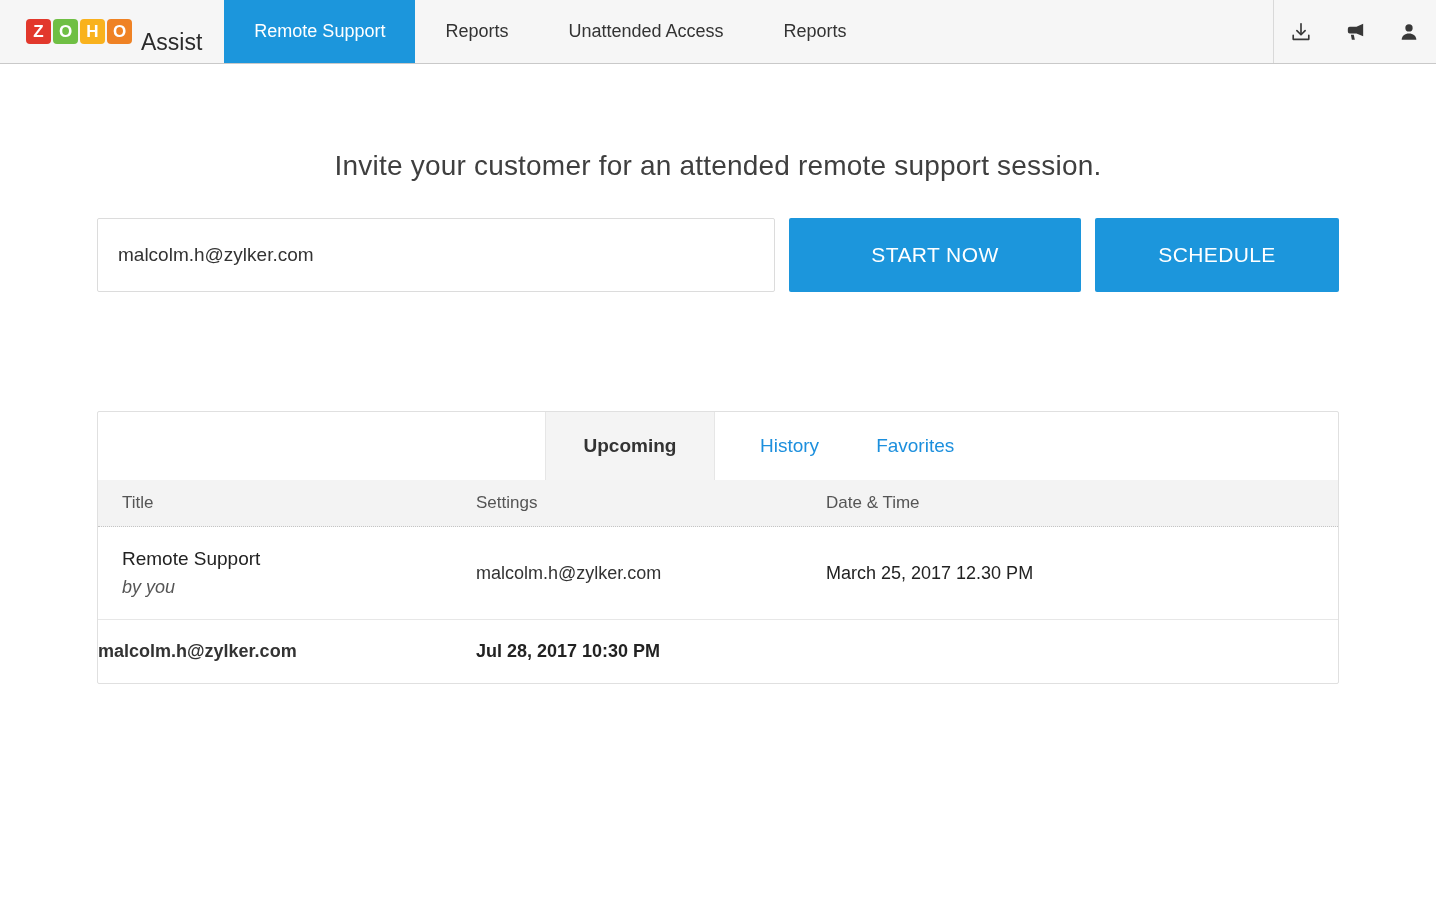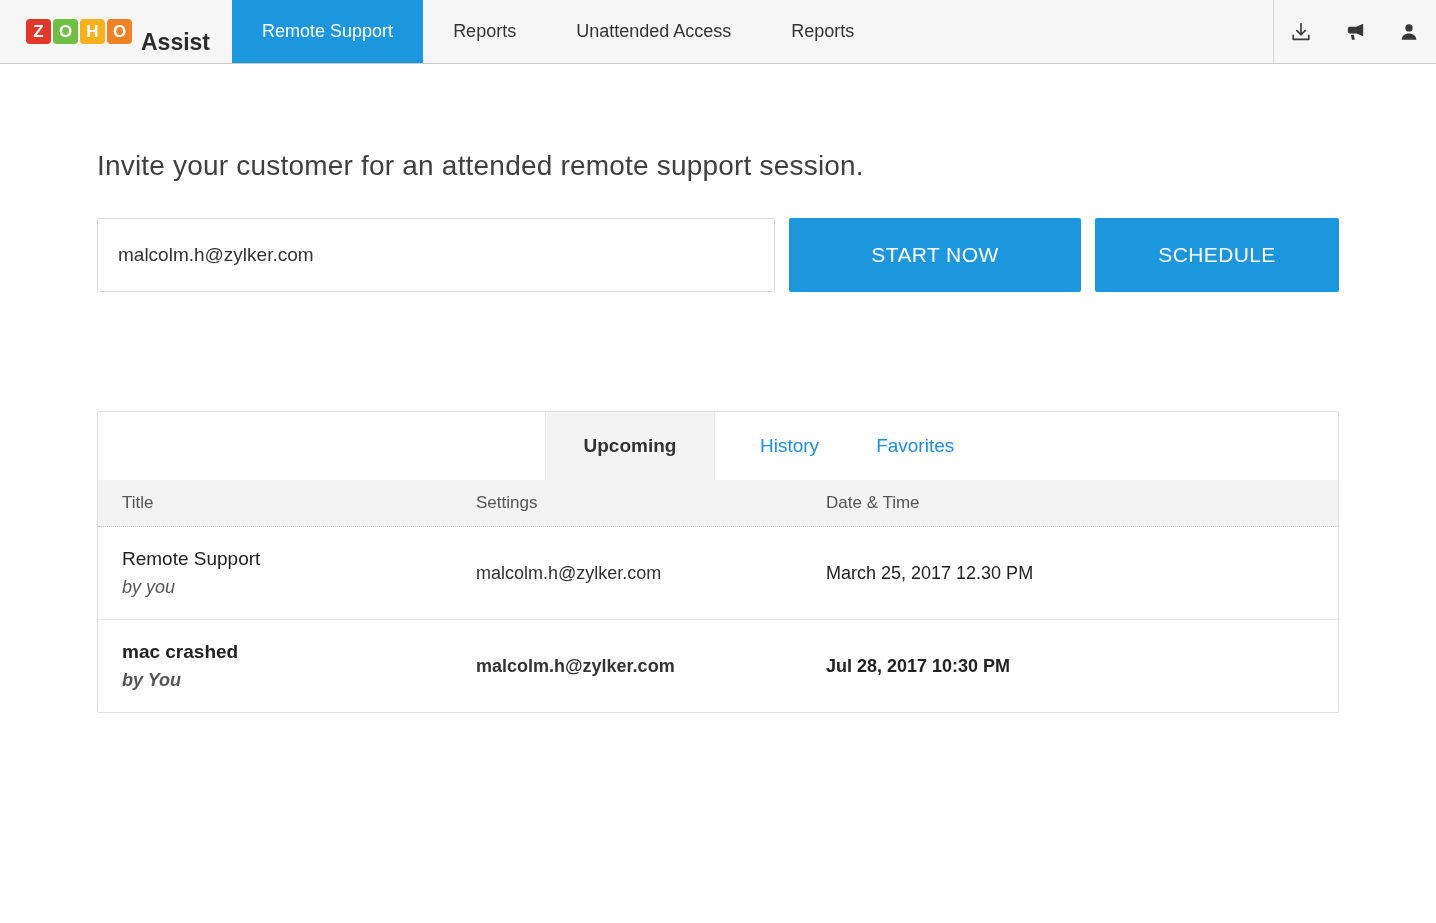--- a/index.html
+++ b/index.html
@@ -24,42 +24,42 @@
     width: 25px; height: 25px; border-radius: 4px;
     color: #fff; font-weight: bold; font-size: 17px;
     display: flex; align-items: center; justify-content: center;
     margin-right: 2px;
   }
   .lb-z { background: #e2382c; }
   .lb-o1 { background: #6fbf44; }
   .lb-h { background: #f9b21d; }
   .lb-o2 { background: #ef8224; }
   .brand-name {
-    font-size: 23px; font-weight: 700; color: #2b2b2b; margin-left: 7px; margin-top: 21px;
+    font-size: 23px; font-weight: 400; color: #2b2b2b; margin-left: 7px; margin-top: 21px;
   }
   .nav { display: flex; align-items: stretch; }
   .nav-item {
     display: flex; align-items: center;
     padding: 0 30px; font-size: 18px; color: #333; cursor: pointer;
     white-space: nowrap;
   }
   .nav-item.active { background: #1c96dc; color: #fff; }
   .header-icons {
     margin-left: auto; display: flex; align-items: stretch;
     border-left: 1px solid #d9d9d9;
   }
   .icon-btn {
     width: 54px; display: flex; align-items: center; justify-content: center;
     cursor: pointer;
   }
 
   
   .main { width: 1242px; margin: 0 auto; }
   .heading {
-    margin-top: 86px; 
+    margin-top: 86px; text-align: center;
     font-size: 28px; font-weight: 400; color: #3f3f3f;
     letter-spacing: 0.2px;
   }
   .invite-row {
     display: flex; margin-top: 36px; height: 74px;
   }
   .email-input {
     flex: 1; border: 1px solid #dcdcdc; border-radius: 2px;
     font-family: "Liberation Sans", sans-serif;
     font-size: 19px; color: #333; padding: 0 20px; outline: none;
@@ -185,22 +185,18 @@
     <div class="row">
       <div class="title-cell">
         <div class="session-title">Remote Support</div>
         <div class="session-by">by you</div>
       </div>
       <div class="cell-customer">malcolm.h@zylker.com</div>
       <div class="cell-date">March 25, 2017 12.30 PM</div>
     </div>
 
     <div class="row bold">
-      <div class="title-cell">
-        <div class="session-title">mac crashed</div>
-        <div class="session-by">by You</div>
-      </div>
       <div class="cell-customer">malcolm.h@zylker.com</div>
       <div class="cell-date">Jul 28, 2017 10:30 PM</div>
     </div>
 
   </div>
 </div>
 
 </body></html>

